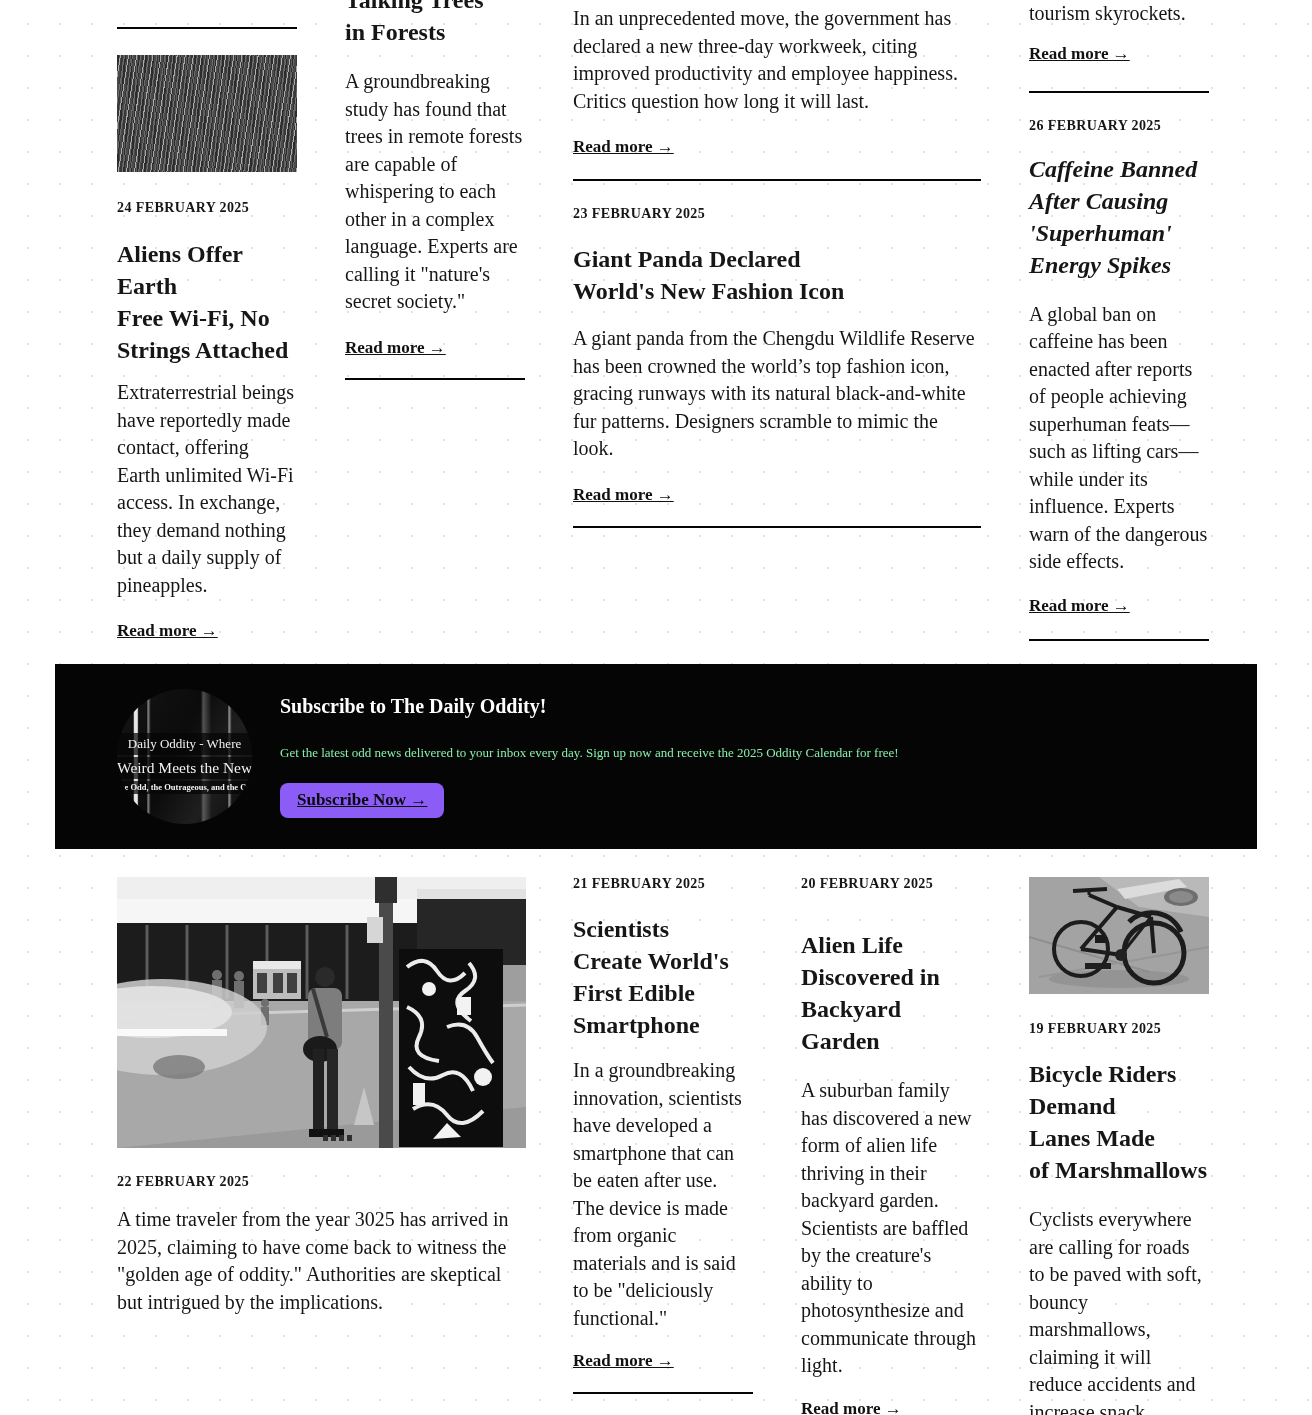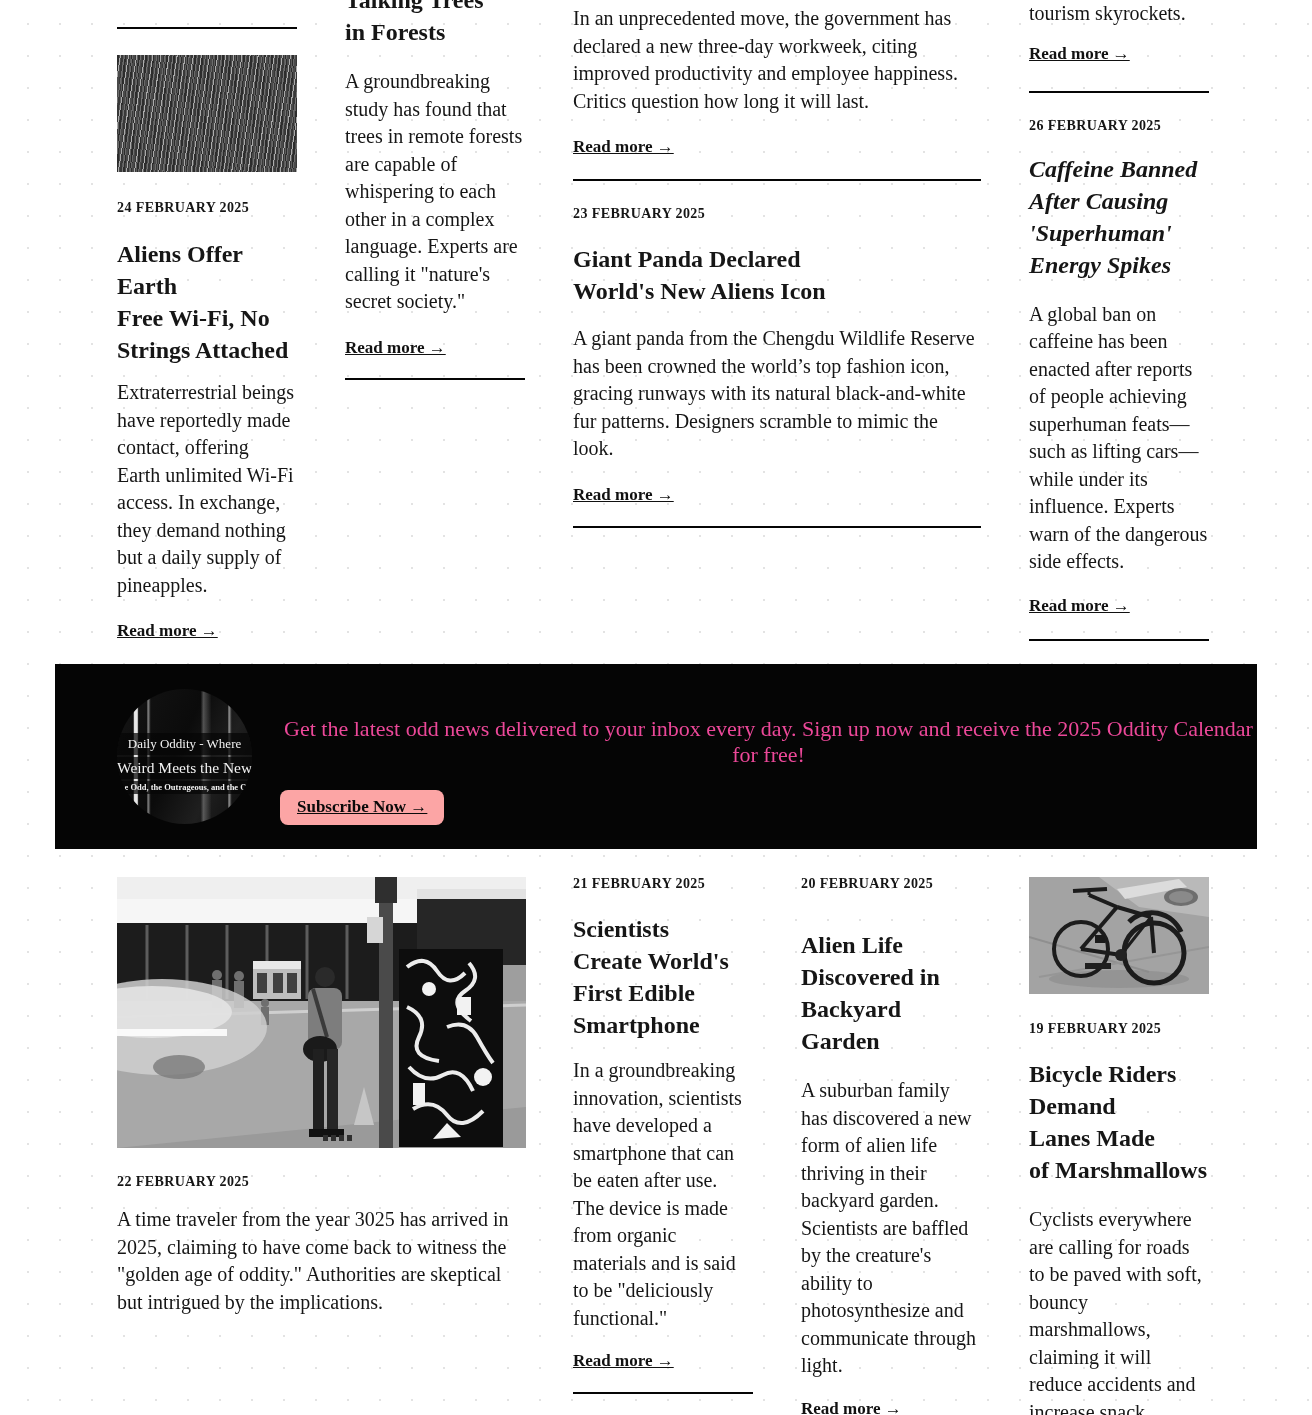--- a/index.html
+++ b/index.html
@@ -40,21 +40,21 @@
       linear-gradient(90deg,rgba(0,0,0,0) 62%,rgba(160,160,160,.45) 64%,rgba(0,0,0,0) 70%),
       linear-gradient(90deg,rgba(0,0,0,0) 82%,rgba(255,255,255,.55) 83%,rgba(0,0,0,0) 85%),
       linear-gradient(115deg,#151515 0%,#0b0b0b 45%,#1f1f1f 70%,#0a0a0a 100%);
   }
   .logo-line{position:absolute;left:0;width:100%;background:rgba(5,5,5,.72);color:#f2f2f2;text-align:center;white-space:nowrap;}
   .logo-l1{top:44px;font-size:13px;line-height:22px;}
   .logo-l2{top:68px;font-size:15.5px;line-height:22px;}
   .logo-l3{top:92px;font-size:8.5px;line-height:13px;font-weight:bold;}
   .banner-text{margin-left:28px;}
   .banner-heading{color:#fff;font-weight:bold;font-size:20px;margin:0 0 0 0;}
-  .banner-sub{color:#ec4899;font-size:22px;margin:27px 0 0 0;text-align:center;}
+  .banner-sub{color:#86efac;font-size:13px;margin:27px 0 0 0;text-align:center;}
   .subscribe-btn{
     display:inline-block;margin-top:22px;padding:7px 17px 8px 17px;border:none;border-radius:8px;
     font-family:inherit;font-weight:bold;font-size:17px;color:#0a0a0a;text-decoration:underline;cursor:pointer;
   }
   
   .mt0{margin-top:0;}
 </style>
 </head>
 <body>
 
@@ -81,21 +81,21 @@
       <a class="readmore" style="margin-top:22px;">Read more →</a>
       <div class="rule" style="margin-top:20px;"></div>
     </div>
 
     <div>
       <p class="bodytext" style="margin-top:5px;">In an unprecedented move, the government has declared a new three-day workweek, citing improved productivity and employee happiness. Critics question how long it will last.</p>
       <a class="readmore" style="margin-top:22px;">Read more →</a>
       <div class="rule" style="margin-top:22px;"></div>
       <div class="date" style="margin-top:26px;">23 FEBRUARY 2025</div>
       <h2 class="title" style="margin-top:22px;max-width:340px;">Giant Panda Declared
-World's New Aliens Icon</h2>
+World's New Fashion Icon</h2>
       <p class="bodytext" style="margin-top:18px;">A giant panda from the Chengdu Wildlife Reserve has been crowned the world’s top fashion icon, gracing runways with its natural black-and-white fur patterns. Designers scramble to mimic the look.</p>
       <a class="readmore" style="margin-top:22px;">Read more →</a>
       <div class="rule" style="margin-top:21px;"></div>
     </div>
 
     <div>
       <p class="bodytext mt0">tourism skyrockets.</p>
       <a class="readmore" style="margin-top:16px;">Read more →</a>
       <div class="rule" style="margin-top:27px;"></div>
       <div class="date" style="margin-top:26px;">26 FEBRUARY 2025</div>
@@ -109,22 +109,23 @@
     </div>
   </div>
 
   <div class="banner">
     <div class="logo">
       <div class="logo-line logo-l1">Daily Oddity - Where</div>
       <div class="logo-line logo-l2">Weird Meets the News</div>
       <div class="logo-line logo-l3">the Odd, the Outrageous, and the Occ</div>
     </div>
     <div class="banner-text">
+      <h3 class="banner-heading">Subscribe to The Daily Oddity!</h3>
       <p class="banner-sub">Get the latest odd news delivered to your inbox every day. Sign up now and receive the 2025 Oddity Calendar for free!</p>
-      <button class="subscribe-btn" style="background:#fca5a5;">Subscribe Now →</button>
+      <button class="subscribe-btn" style="background:#8b5cf6;">Subscribe Now →</button>
     </div>
   </div>
 
   <div class="col-grid bottom-row">
 
     <div>
       <svg class="photo" width="409" height="271" viewBox="0 0 409 271">
         <rect width="409" height="271" fill="#9e9e9e"></rect>
         <rect x="0" y="0" width="409" height="34" fill="#efefef"></rect>
         <rect x="0" y="22" width="409" height="26" fill="#f6f6f6"></rect>

